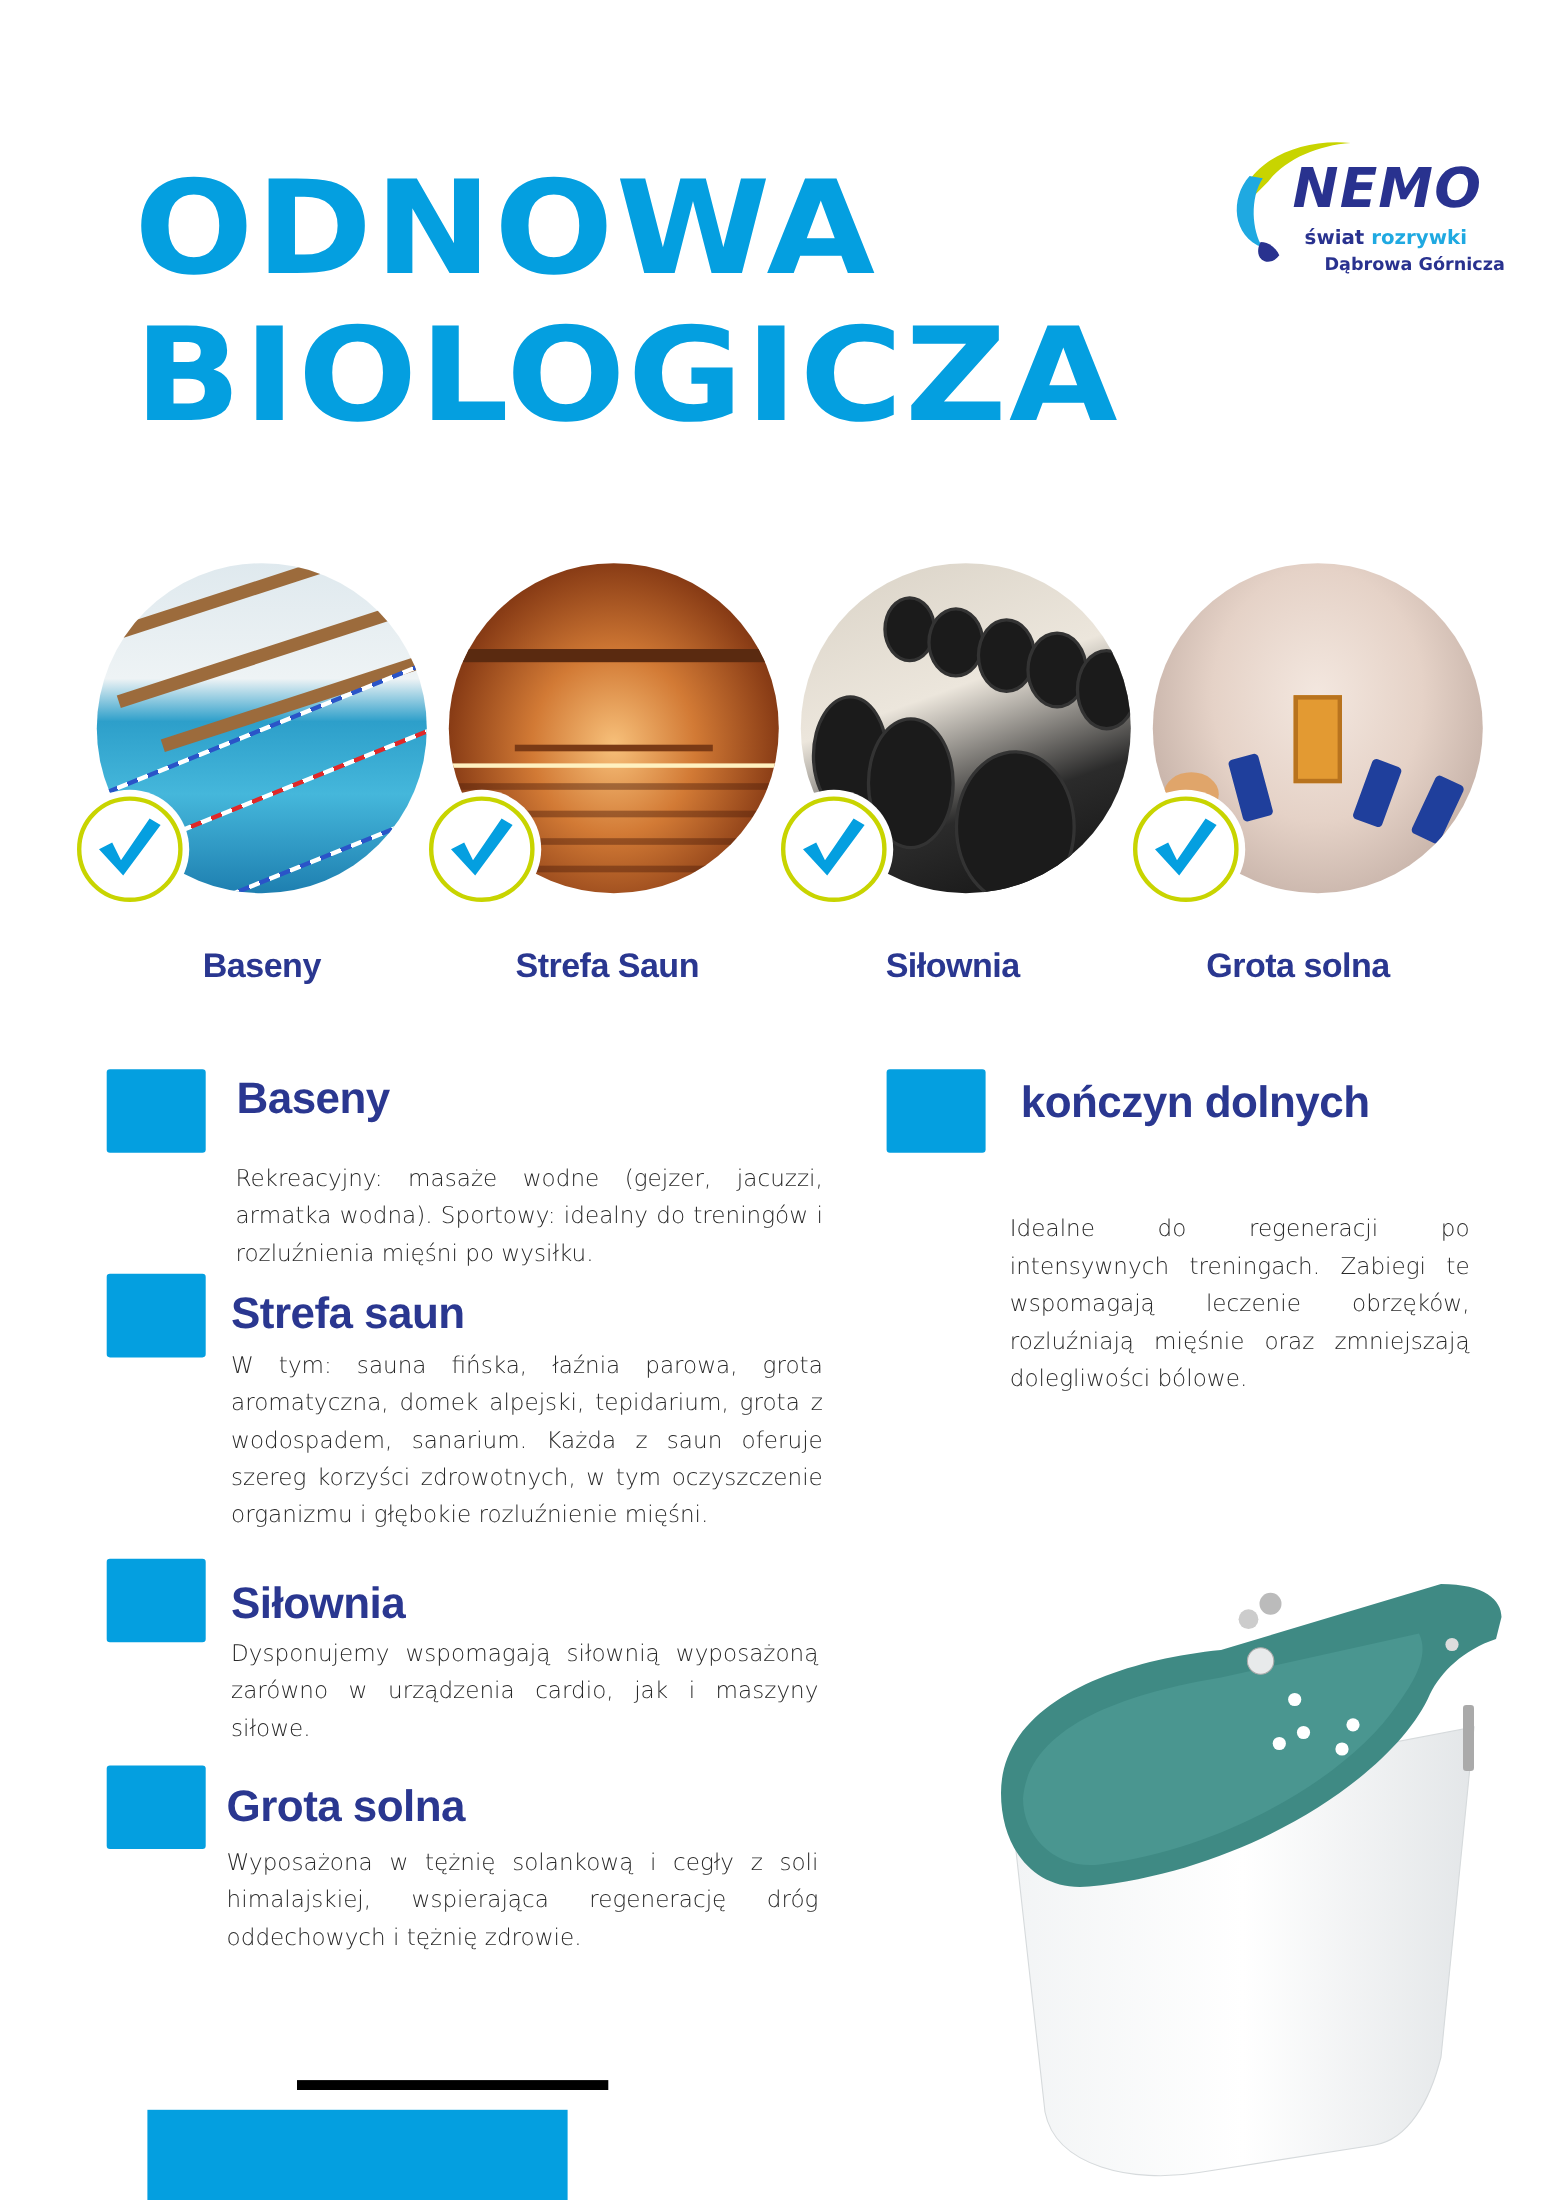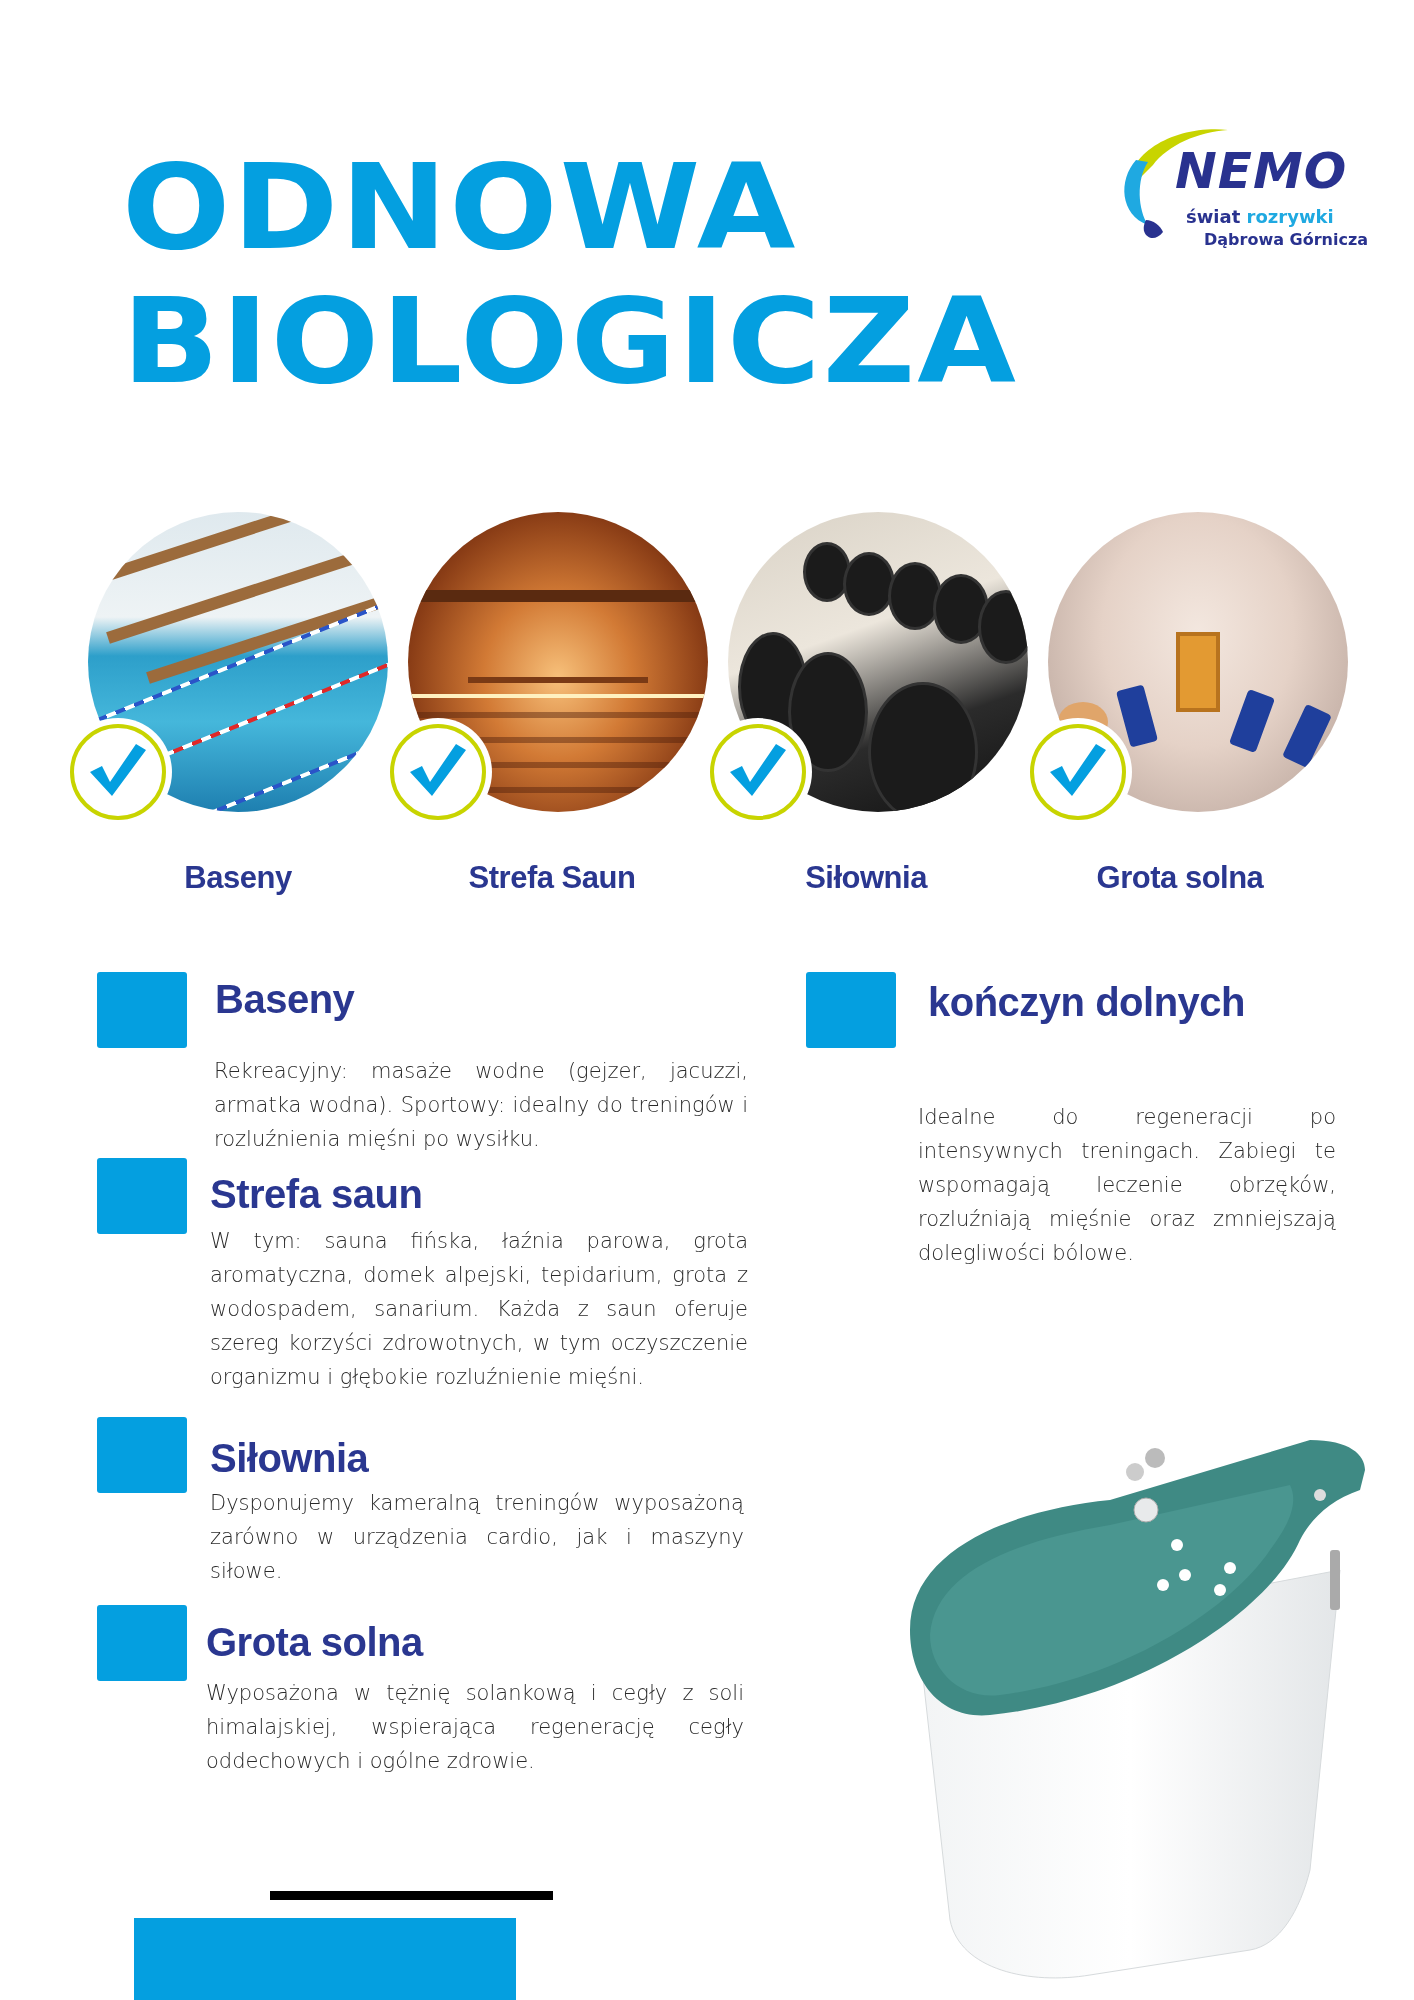--- a/index.html
+++ b/index.html
@@ -148,25 +148,25 @@
 <div class="sq" style="left:97px; top:972px;"></div>
 <div class="sec-title" style="left:215px; top:975px;">Baseny</div>
 <div class="sec-text" style="left:214px; top:1054px; width:534px;">Rekreacyjny: masaże wodne (gejzer, jacuzzi, armatka wodna). Sportowy: idealny do treningów i rozluźnienia mięśni po wysiłku.</div>
 
 <div class="sq" style="left:97px; top:1158px;"></div>
 <div class="sec-title" style="left:210px; top:1170px;">Strefa saun</div>
 <div class="sec-text" style="left:210px; top:1224px; width:538px;">W tym: sauna fińska, łaźnia parowa, grota aromatyczna, domek alpejski, tepidarium, grota z wodospadem, sanarium. Każda z saun oferuje szereg korzyści zdrowotnych, w tym oczyszczenie organizmu i głębokie rozluźnienie mięśni.</div>
 
 <div class="sq" style="left:97px; top:1417px;"></div>
 <div class="sec-title" style="left:210px; top:1434px;">Siłownia</div>
-<div class="sec-text" style="left:210px; top:1486px; width:534px;">Dysponujemy kameralną treningów wyposażoną zarówno w urządzenia cardio, jak i maszyny siłowe.</div>
+<div class="sec-text" style="left:210px; top:1486px; width:534px;">Dysponujemy wspomagają siłownią wyposażoną zarówno w urządzenia cardio, jak i maszyny siłowe.</div>
 
 <div class="sq" style="left:97px; top:1605px;"></div>
 <div class="sec-title" style="left:206px; top:1618px;">Grota solna</div>
-<div class="sec-text" style="left:206px; top:1676px; width:538px;">Wyposażona w tężnię solankową i cegły z soli himalajskiej, wspierająca regenerację cegły oddechowych i ogólne zdrowie.</div>
+<div class="sec-text" style="left:206px; top:1676px; width:538px;">Wyposażona w tężnię solankową i cegły z soli himalajskiej, wspierająca regenerację dróg oddechowych i tężnię zdrowie.</div>
 
 <div class="sq" style="left:806px; top:972px;"></div>
 <div class="sec-title" style="left:928px; top:972px; line-height:60px;">
   <div>kończyn dolnych</div>
 </div>
 <div class="sec-text" style="left:918px; top:1100px; width:418px;">Idealne do regeneracji po intensywnych treningach. Zabiegi te wspomagają leczenie obrzęków, rozluźniają mięśnie oraz zmniejszają dolegliwości bólowe.</div>
 
 <div class="tub">
   <svg width="480" height="560" viewBox="0 0 480 560">
     <defs>

